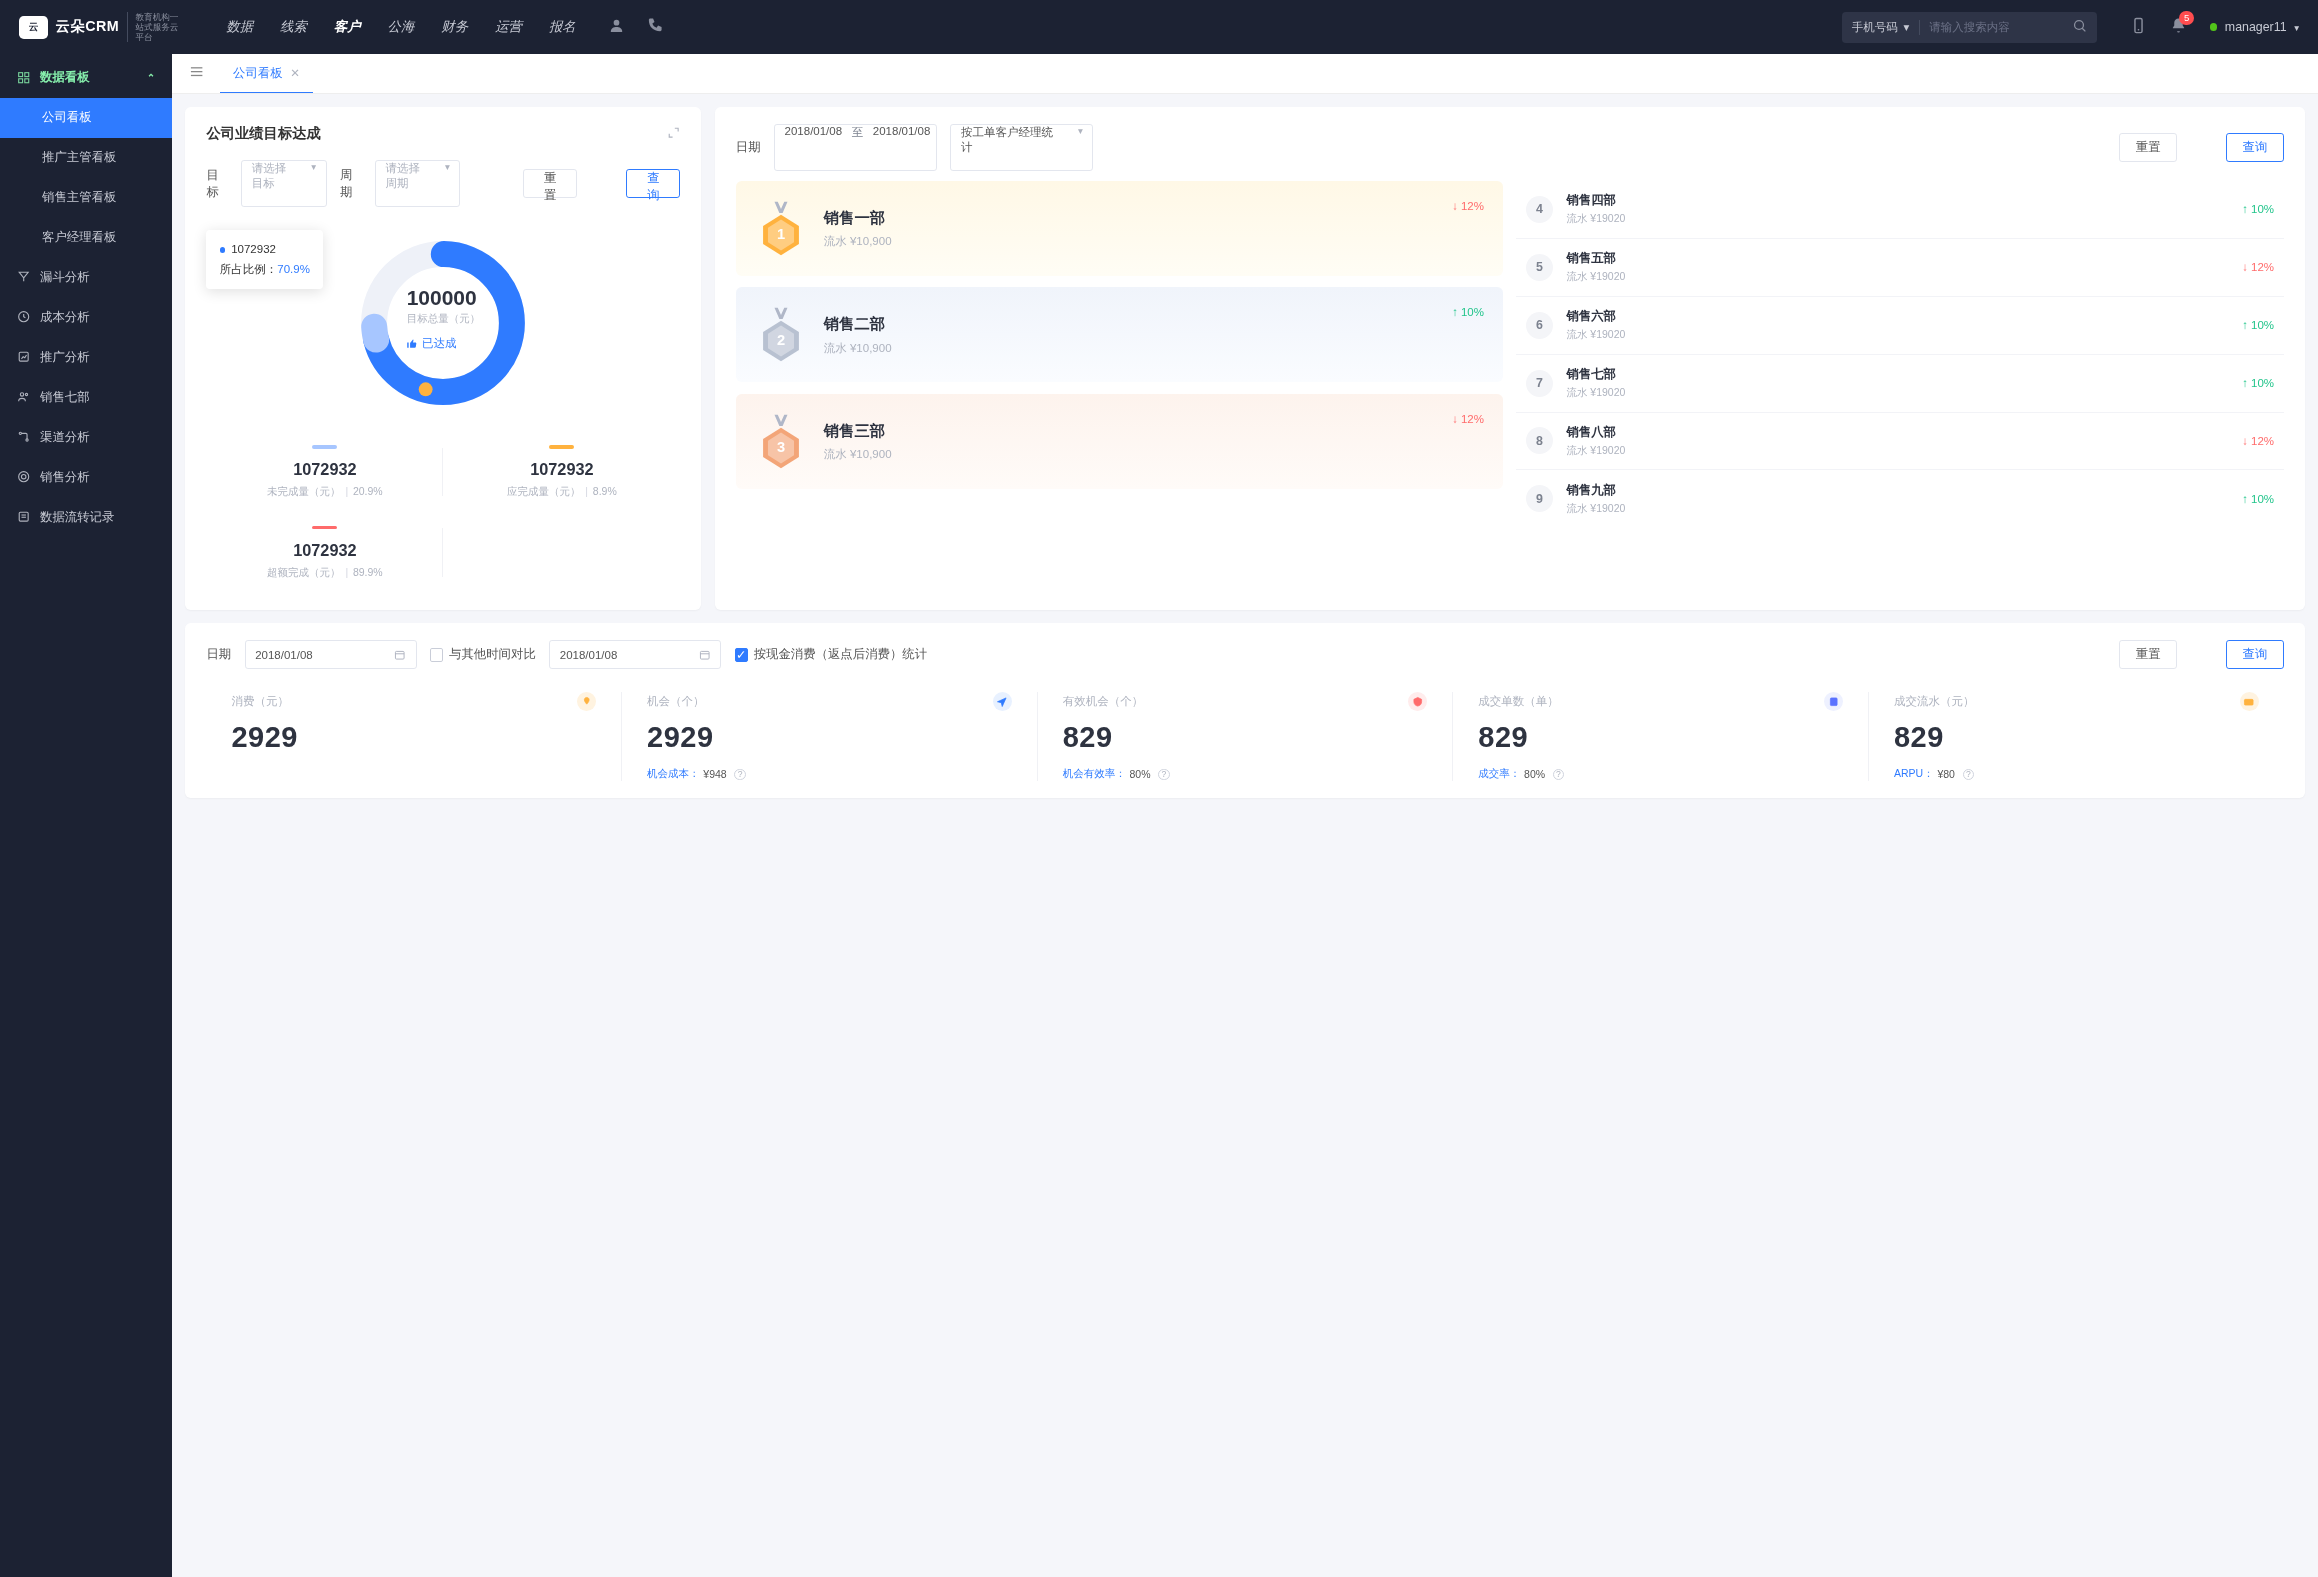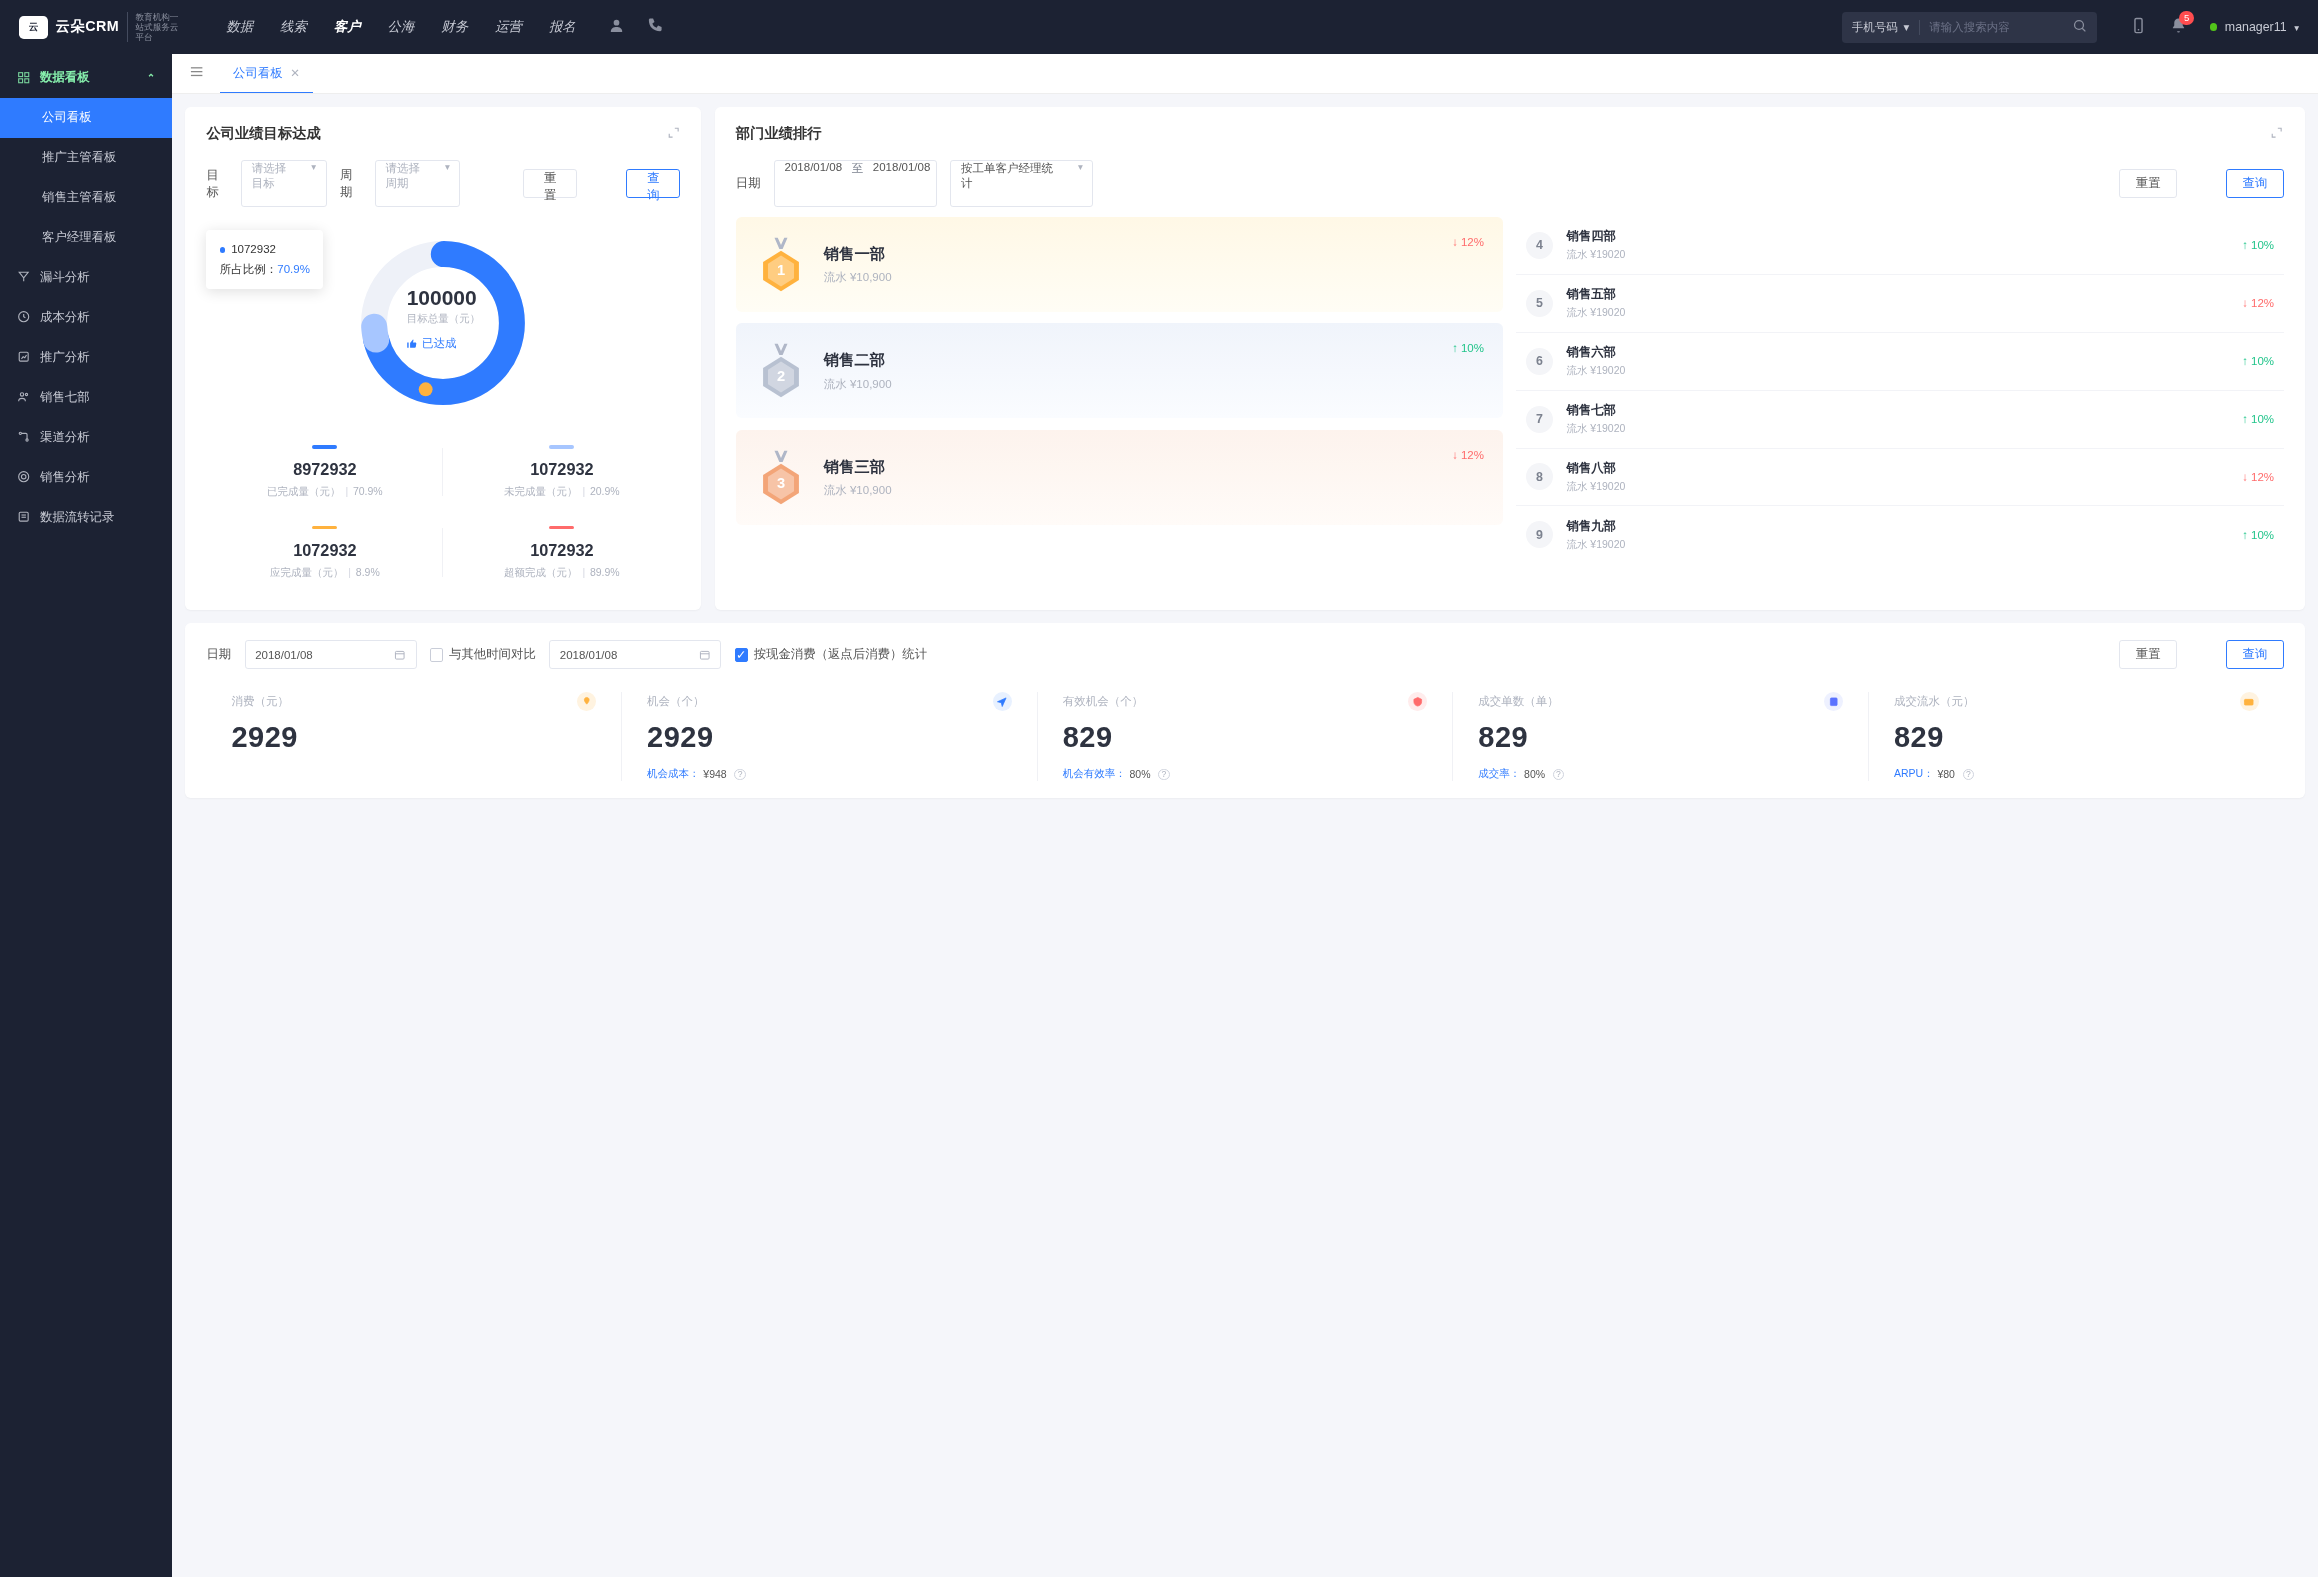--- a/index.html
+++ b/index.html
@@ -317,49 +317,38 @@
                 <svg width="11.5" height="11.5" viewBox="0 0 24 24" fill="#2f7bff">
                     <path d="M2 20h3V9H2zM21 11c0-1-1-2-2-2h-5l1-4V4c0-1-1-1-1-1l-6 7v10h10c1 0 2-1 2-2l1-7z"></path>
                   </svg>
                 <span>已达成</span>
               </div>
             </div>
           </div>
 
           <div class="metric-grid" id="metric-grid">
               <div class="metric-cell">
-                <div class="metric-bar" style="background:#2f7bff"></div>
-                <div class="metric-num">8972932</div>
-                <div class="metric-lbl">已完成量（元）<span class="sep">|</span>70.9%</div>
-              </div>
-              <div class="metric-cell">
                 <div class="metric-bar" style="background:#a7c6ff"></div>
                 <div class="metric-num">1072932</div>
                 <div class="metric-lbl">未完成量（元）<span class="sep">|</span>20.9%</div>
               </div>
               <div class="metric-cell">
                 <div class="metric-bar" style="background:#ffb23e"></div>
                 <div class="metric-num">1072932</div>
                 <div class="metric-lbl">应完成量（元）<span class="sep">|</span>8.9%</div>
               </div>
               <div class="metric-cell">
                 <div class="metric-bar" style="background:#ff6b6b"></div>
                 <div class="metric-num">1072932</div>
                 <div class="metric-lbl">超额完成（元）<span class="sep">|</span>89.9%</div>
               </div>
             </div>
         </div>
 
         <div class="card rank-card">
-          <div class="card-title">
-            <span>部门业绩排行</span>
-            <span><svg class="expand-icon" viewBox="0 0 24 24" fill="none" stroke="#aeb3bf" stroke-width="2">
-                  <path d="M4 14v6h6M20 10V4h-6"></path>
-                </svg></span>
-          </div>
           <div class="filter-row">
             <span class="filter-label">日期</span>
             <div class="select" style="color:#555;width:163px;justify-content:space-between;">
               <span style="display:flex;gap:9.6px;">
                   <span>2018/01/08</span>
                   <span class="date-sep">至</span>
                   <span>2018/01/08</span>
                 </span>
               <svg width="11.5" height="11.5" viewBox="0 0 24 24" fill="none" stroke="#aeb3bf" stroke-width="2">
                   <rect x="3" y="5" width="18" height="16" rx="2"></rect>

